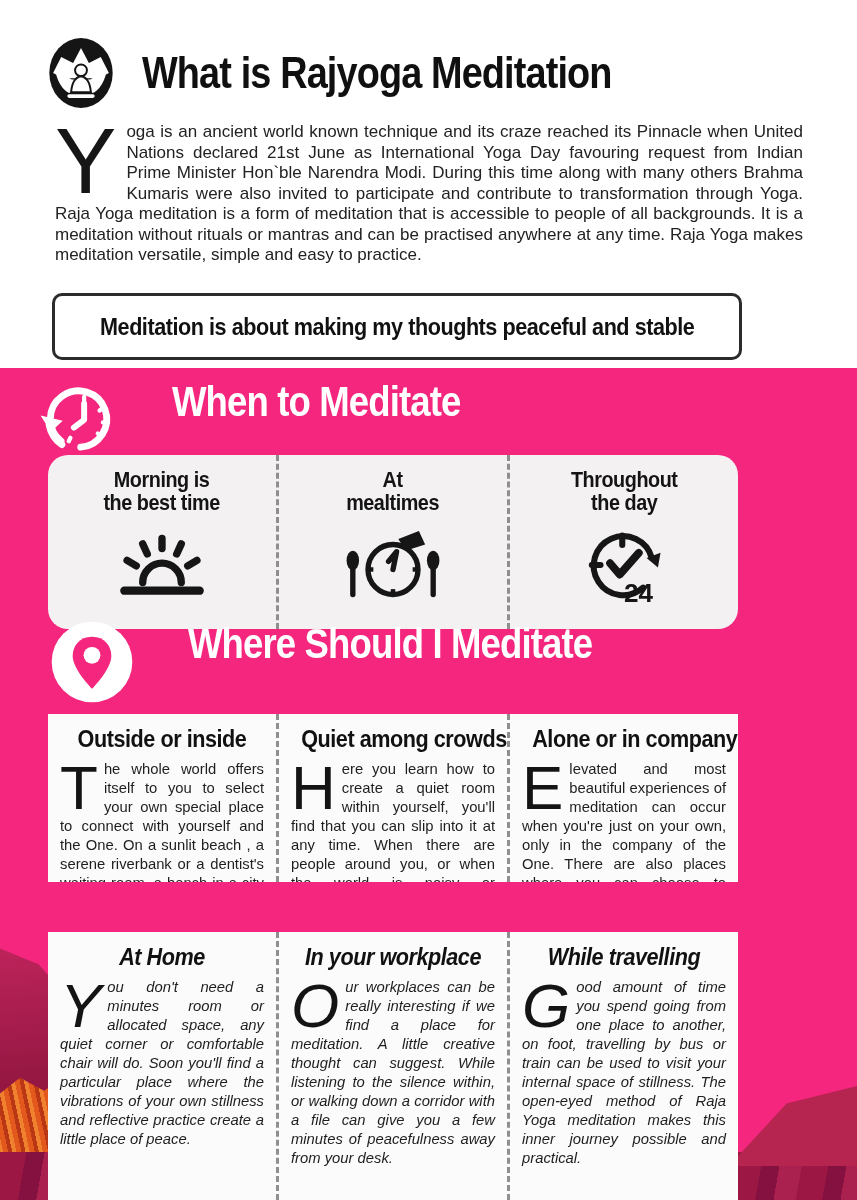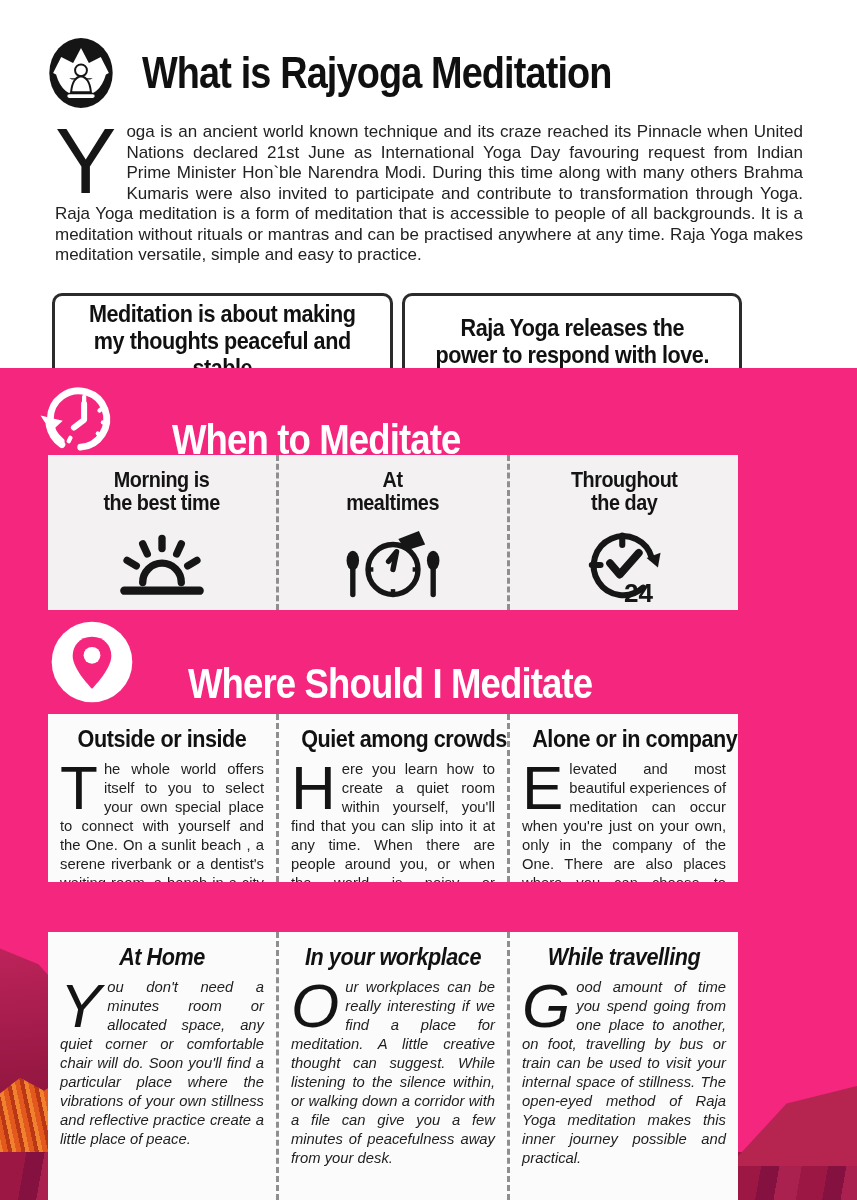--- a/index.html
+++ b/index.html
@@ -19,30 +19,30 @@
 
   .quotes { position:absolute; top:293px; left:52px; width:690px; display:flex; gap:9px; }
   .quote-box { flex:1; border:3px solid #2b2b2b; border-radius:10px; background:#fff;
                min-height:67px; display:flex; align-items:center; justify-content:center; padding:4px 6px; }
   .quote-text { font-size:24px; font-weight:700; letter-spacing:-.5px; line-height:1.13; text-align:center;
                 color:#111; transform:scaleX(.9); }
 
   
   .pink-section { position:absolute; top:368px; left:0; width:857px; height:832px; background:#f4267e; }
 
-  .sec-head { position:absolute; display:flex; align-items:flex-end; z-index:2; }
+  .sec-head { position:absolute; display:flex; align-items:flex-start; z-index:2; }
   .sec-title { font-size:42px; font-weight:700; color:#ffffff; letter-spacing:-1px;
                transform:scaleX(.87); transform-origin:left center; white-space:nowrap; }
   .when-head { top:10px; left:36px; }
   .when-head .sec-title { margin-left:50px; }
   .where-head { top:252px; left:50px; }
   .where-head .sec-title { margin-left:54px; }
 
-  .when-bar { position:absolute; top:87px; left:48px; width:690px; height:155px; background:#f4f1f3;
-              display:flex; z-index:2; }
+  .when-bar { position:absolute; top:87px; left:48px; width:690px; height:174px; background:#f4f1f3;
+              display:flex; z-index:2;border-radius:20px; }
   .when-col { flex:1; display:flex; flex-direction:column; align-items:center; padding-top:13px; }
   .when-col + .when-col { border-left:3px dashed #8f8f8f; }
   .when-label { font-size:22px; font-weight:700; letter-spacing:-.5px; line-height:1.05; text-align:center;
                 color:#141414; transform:scaleX(.9); }
   .when-label span { display:block; }
   .when-icon { margin-top:8px; height:86px; display:flex; align-items:center; justify-content:center;text-decoration:underline; }
 
   .cards-row { position:absolute; left:48px; width:690px; background:#fcfbfc; display:flex; z-index:2; }
   .row1 { top:346px; height:168px; }
   .row2 { top:564px; height:268px;font-style:italic; }
@@ -88,23 +88,20 @@
     </div>
     <h1 class="page-title">What is Rajyoga Meditation</h1>
   </div>
 
   <p class="intro"><span class="intro-dc">Y</span><span>oga is an ancient world known technique and its craze reached its Pinnacle when United Nations declared 21st June as International Yoga Day favouring request from Indian Prime Minister Hon`ble Narendra Modi. During this time along with many others Brahma Kumaris were also invited to participate and contribute to transformation through Yoga. Raja Yoga meditation is a form of meditation that is accessible to people of all backgrounds. It is a meditation without rituals or mantras and can be practised anywhere at any time. Raja Yoga makes meditation versatile, simple and easy to practice.</span></p>
 
   <div class="quotes">
     <div class="quote-box">
       <div class="quote-text">Meditation is about making my thoughts peaceful and stable</div>
     </div>
-    <div class="quote-box">
-      <div class="quote-text">Raja Yoga releases the power to respond with love.</div>
-    </div>
   </div>
 
   <div class="pink-section">
 
     <div class="photo">
       <div class="mtn-left"></div>
       <div class="veg-left"></div>
       <div class="rock-bottom"></div>
       <div class="blob"></div>
       <div class="mtn-right"></div>

